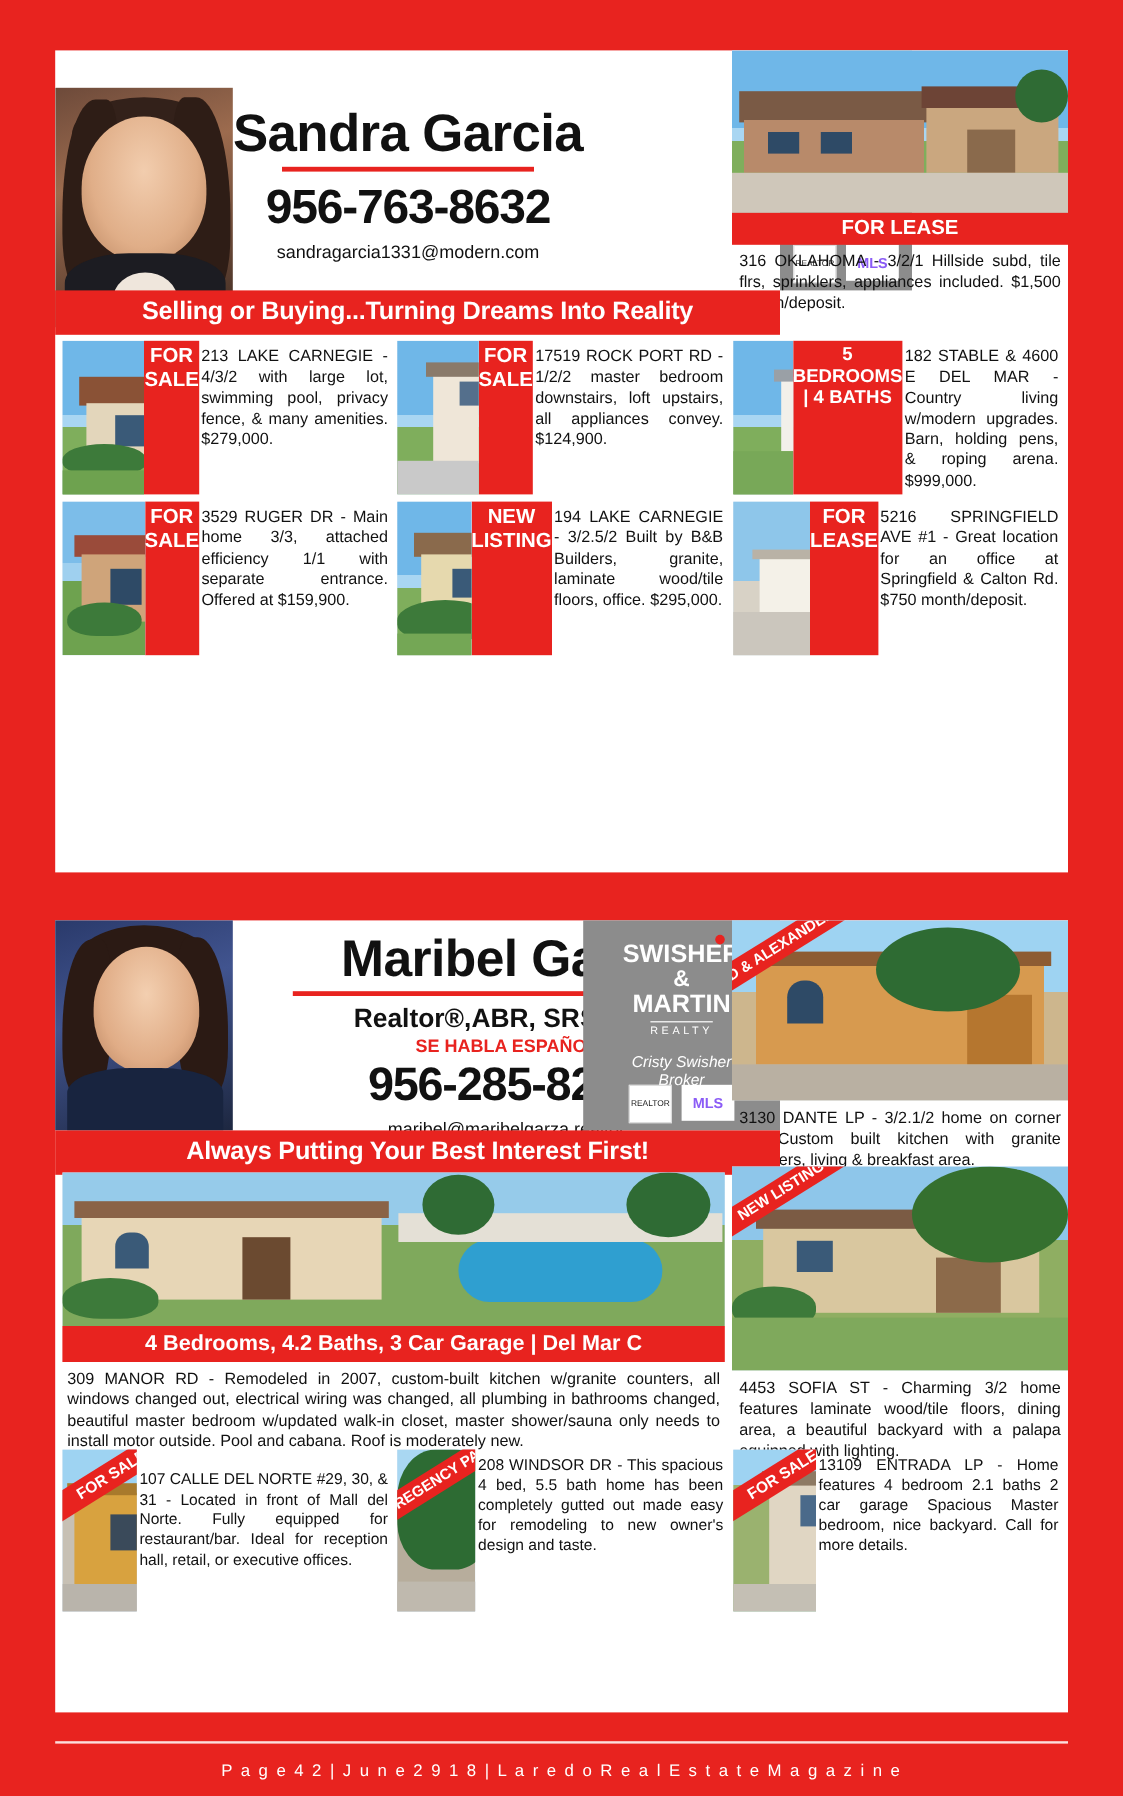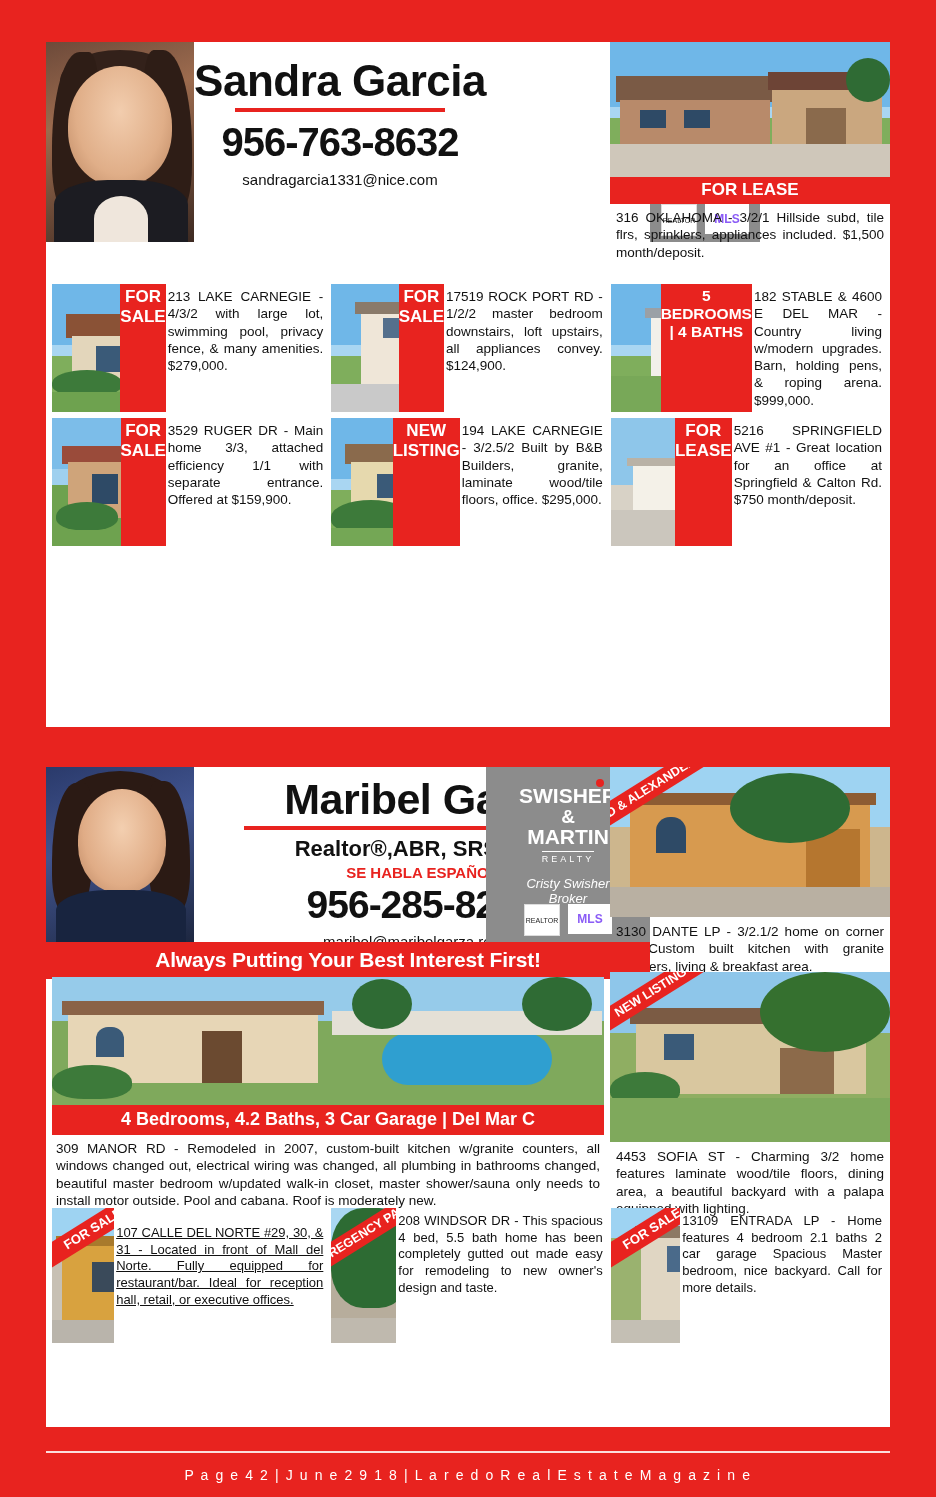--- a/index.html
+++ b/index.html
@@ -17,21 +17,21 @@
   .ad{
     position:absolute;
     background:#ffffff;
     box-sizing:border-box;
   }
 
   
   #ad1{left:46px;top:42px;width:844px;height:685px;}
   #ad2{left:46px;top:767px;width:844px;height:660px;}
 
-  .hdr{position:relative;height:200px;overflow:hidden;background:#fff;}
+  .hdr{position:relative;height:200px;overflow:hidden;background:#fff;margin-top:31px;}
   .hdr .photo{
     position:absolute;left:0;top:0;width:148px;height:200px;
     background:linear-gradient(160deg,#6d4a3a 0%,#9c6b4e 35%,#3d2a22 100%);
     overflow:hidden;
   }
   .hdr .photo .face{
     position:absolute;left:22px;top:24px;width:104px;height:120px;border-radius:50% 50% 46% 46%;
     background:radial-gradient(ellipse at 50% 38%,#f2cdae 0%,#e0ae88 60%,#b9845f 100%);
   }
   .hdr .photo .hairL{position:absolute;left:6px;top:10px;width:46px;height:160px;background:#2e1d16;border-radius:60% 20% 40% 30%;}
@@ -118,21 +118,21 @@
               <div class="hairL"></div>
               <div class="hairR"></div>
             <div class="face"></div>
             <div class="body"></div>
               <div class="shirt"></div>
           </div>
           <div class="namebox">
             <div class="agentname">Sandra Garcia</div>
             <div class="nameunder"></div>
             <div class="phone">956-763-8632</div>
-            <div class="email">sandragarcia1331@nice.com</div>
+            <div class="email">sandragarcia1331@modern.com</div>
           </div>
         </div>
       </div>
 
       <div style="position:relative;width:110px;height:200px;background:#8c8c8c;color:#fff;text-align:center;">
         <div class="dot" style="left:72px;top:16px;"></div>
         <div style="font-weight:bold;font-size:16px;margin-top:24px;line-height:1.05;">SWISHER</div>
         <div style="font-weight:bold;font-size:15px;line-height:1;">&amp;</div>
         <div style="font-weight:bold;font-size:16px;line-height:1.05;">MARTIN</div>
         <div style="font-size:8px;letter-spacing:2px;border-top:1px solid #fff;display:inline-block;padding-top:2px;margin-top:3px;">REALTY</div>
@@ -157,20 +157,23 @@
         <div class="win" style="left:30px;top:68px;width:26px;height:18px;"></div>
         <div class="win" style="left:74px;top:68px;width:26px;height:18px;"></div>
         <div class="door" style="left:196px;top:66px;width:40px;height:36px;background:#8a6a4c;"></div>
         <div class="drive" style="left:0;top:102px;width:280px;height:33px;background:#cfc7ba;"></div>
         <div class="tree" style="left:236px;top:16px;width:44px;height:44px;"></div>
       </div>
       <div class="band">FOR LEASE</div>
       <div class="desc" style="padding:5px 6px 0;">316 OKLAHOMA - 3/2/1 Hillside subd, tile flrs, sprinklers, appliances included. $1,500 month/deposit.</div>
     </div>
 
+    <div style="position:absolute;left:0;top:200px;width:604px;">
+      <div class="tagline">Selling or Buying...Turning Dreams Into Reality</div>
+    </div>
 
     <div class="grid" style="position:absolute;left:0;top:236px;width:844px;">
 
       <div class="col">
         <div class="cell">
           <div class="ph">
             <div class="sky"></div>
             <div class="roof" style="left:14px;top:30px;width:240px;height:24px;background:#8a5236;"></div>
             <div class="wall" style="left:20px;top:52px;width:230px;height:50px;background:#e3d6bb;"></div>
             <div class="win" style="left:44px;top:62px;width:30px;height:26px;background:#3a5a78;"></div>
@@ -348,21 +351,21 @@
           <div class="ph" style="height:135px;overflow:hidden;">
             <div class="sky" style="background:linear-gradient(#9ed3f2 0 30%,#c7c0b4 30% 100%);"></div>
             <div class="wall" style="left:10px;top:36px;width:250px;height:76px;background:#d8a23f;"></div>
             <div class="roof" style="left:4px;top:28px;width:262px;height:10px;background:#a87a2c;"></div>
             <div class="win" style="left:40px;top:54px;width:24px;height:30px;background:#3a4a5a;"></div>
             <div class="win" style="left:78px;top:54px;width:24px;height:30px;background:#3a4a5a;"></div>
             <div class="door" style="left:150px;top:64px;width:50px;height:48px;background:#5d5a55;"></div>
             <div class="drive" style="left:0;top:112px;width:280px;height:23px;background:#b9b4ab;"></div>
             <div class="corner">FOR SALE</div>
           </div>
-          <div class="desc tight" style="padding:17px 2px 0;text-decoration:underline;">107 CALLE DEL NORTE #29, 30, &amp; 31 - Located in front of Mall del Norte. Fully equipped for restaurant/bar. Ideal for reception hall, retail, or executive offices.</div>
+          <div class="desc tight" style="padding:17px 2px 0;">107 CALLE DEL NORTE #29, 30, &amp; 31 - Located in front of Mall del Norte. Fully equipped for restaurant/bar. Ideal for reception hall, retail, or executive offices.</div>
         </div>
       </div>
       <div class="col">
         <div class="cell">
           <div class="ph" style="height:135px;overflow:hidden;">
             <div class="sky" style="background:linear-gradient(#a9d7f2 0 28%,#b7ad9c 28% 100%);"></div>
             <div class="tree" style="left:0;top:0;width:80px;height:100px;background:#2d6b33;border-radius:40%;"></div>
             <div class="tree" style="left:210px;top:0;width:80px;height:104px;background:#2d6b33;border-radius:40%;"></div>
             <div class="wall" style="left:86px;top:44px;width:110px;height:66px;background:#efeade;"></div>
             <div class="door" style="left:126px;top:70px;width:26px;height:40px;background:#6d6a64;"></div>

